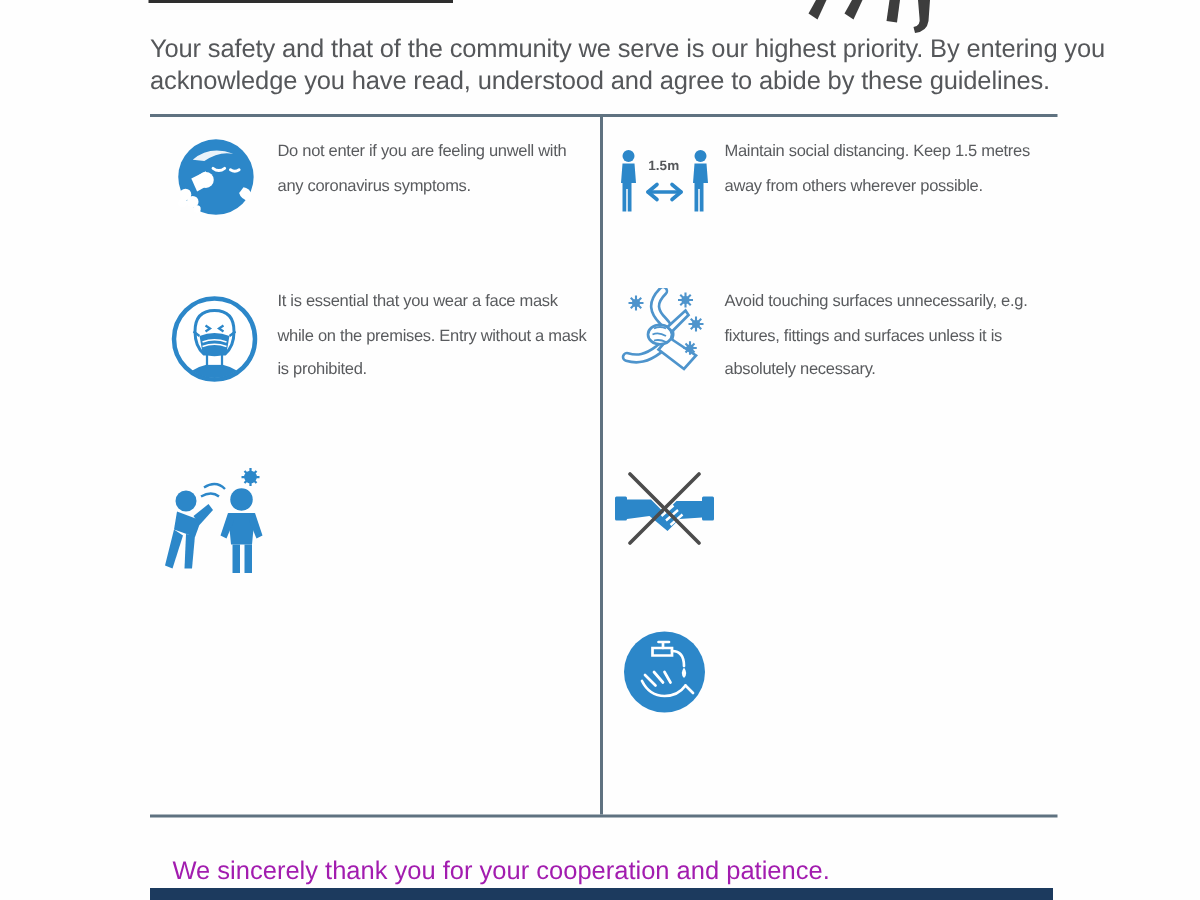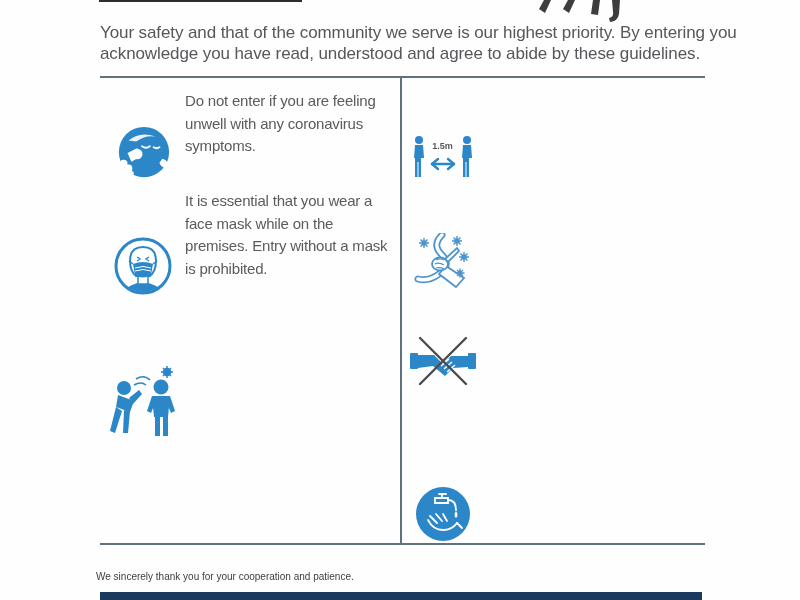--- a/index.html
+++ b/index.html
@@ -2,32 +2,32 @@
 <html><head>
 <meta charset="utf-8">
 <style>
   html,body{margin:0;padding:0;background:#ffffff;}
   .page{position:relative;width:800px;height:600px;background:#fefefe;overflow:hidden;
         font-family:"Liberation Sans","DejaVu Sans",sans-serif;color:#58595b;}
   .top-edge{position:absolute;left:99px;top:0;width:203px;height:2px;background:#2e2e2e;}
   .logo-frag{position:absolute;left:538px;top:0;}
   .intro{position:absolute;left:100px;top:22px;width:640px;font-size:17px;line-height:21px;
          color:#55575a;letter-spacing:-0.1px;}
-  .outro{position:absolute;left:96px;top:571px;width:600px;font-size:10px;color:#404040;}
+  .outro{position:absolute;left:115px;top:571px;width:600px;font-size:17px;color:#a21caf;}
 
   .gtable{position:absolute;left:100px;top:76px;width:605px;height:465px;
           border-top:2px solid #5f7280;border-bottom:2px solid #5f7280;display:flex;}
   .gcol{display:flex;flex-direction:column;}
   .gcol.left{width:300px;border-right:2px solid #5f7280;}
   .gcol.right{flex:1;}
   .grow{display:flex;}
   .h1{height:104px;} .h2{height:115px;} .h3{height:90px;} .h4{height:156px;}
-  .icon-box{width:85px;flex:0 0 85px;display:flex;justify-content:center;align-items:flex-end;}
+  .icon-box{width:85px;flex:0 0 85px;display:flex;justify-content:center;align-items:flex-start;}
   .gcol.right .icon-box{width:81px;flex:0 0 81px;}
-  .gtext{flex:1;font-size:15px;line-height:22.5px;letter-spacing:-0.2px;color:#595b5e;
+  .gtext{flex:1;font-size:11px;line-height:22.5px;letter-spacing:-0.2px;color:#595b5e;
          padding-right:6px;}
   
   .l1 .icon-box{padding-top:12px;} .l1 .gtext{padding-top:12px;}
   .l2 .icon-box{padding-top:13px;} .l2 .gtext{padding-top:8px;}
   .l3 .icon-box{padding-top:9px;}  .l3 .gtext{padding-top:13px;}
   .l4 .icon-box{padding-top:14px;} .l4 .gtext{padding-top:9px;}
   .r1 .icon-box{padding-top:20px;} .r1 .gtext{padding-top:12px;}
   .r2 .icon-box{padding-top:10px;} .r2 .gtext{padding-top:8px;}
   .r3 .icon-box{padding-top:16px;} .r3 .gtext{padding-top:13px;}
   .r4 .icon-box{padding-top:32px;} .r4 .gtext{padding-top:9px;}
@@ -140,20 +140,21 @@
                 <polygon points="52,11 60,11 61,24 58,24 58,43 55.5,43 55.5,28 54.5,28 54.5,43 52,43 52,24 51,24"></polygon>
               </g>
               <g stroke="#2c87c9" stroke-width="2.4" fill="none" stroke-linecap="round">
                 <path d="M21 30 H43"></path>
                 <path d="M21 30 l6 -5 M21 30 l6 5 M43 30 l-6 -5 M43 30 l-6 5"></path>
               </g>
             </svg>
             <span class="dist-label">1.5m</span>
           </div>
         </div>
+        <div class="gtext">Maintain social distancing. Keep 1.5 metres away from others wherever possible.</div>
       </div>
 
       <div class="grow h2 r2">
         <div class="icon-box">
           <svg width="62" height="64" viewBox="0 0 62 64">
             <path d="M30 2 C22 10 24 16 30 22 C36 28 36 35 27 41 C19 47 13 48 6 46" stroke="#4e94cc" stroke-width="7" fill="none" stroke-linecap="round"></path>
             <path d="M30 2 C22 10 24 16 30 22 C36 28 36 35 27 41 C19 47 13 48 6 46" stroke="#ffffff" stroke-width="3.5" fill="none" stroke-linecap="round"></path>
             <g stroke="#4e94cc" stroke-width="1.8" fill="#ffffff">
               <path d="M34 33 L52 45 L44 54 L27 41 Z"></path>
               <ellipse cx="28" cy="31" rx="8" ry="6.5"></ellipse>
@@ -173,20 +174,21 @@
                   <circle r="2"></circle>
                   <path d="M0 -5 V5 M-5 0 H5 M-3.5 -3.5 L3.5 3.5 M3.5 -3.5 L-3.5 3.5"></path>
                 </g>
               <g transform="translate(48,40)">
                   <circle r="1.7"></circle>
                   <path d="M0 -4.5 V4.5 M-4.5 0 H4.5 M-3 -3 L3 3 M3 -3 L-3 3"></path>
                 </g>
             </g>
           </svg>
         </div>
+        <div class="gtext">Avoid touching surfaces unnecessarily, e.g. fixtures, fittings and surfaces unless it is absolutely necessary.</div>
       </div>
 
       <div class="grow h3 r3">
         <div class="icon-box">
           <svg width="68" height="52" viewBox="0 0 68 52">
             <rect x="1" y="18" width="8" height="16" rx="1" fill="#2c87c9"></rect>
             <rect x="59" y="18" width="8" height="16" rx="1" fill="#2c87c9"></rect>
             <path d="M9 20 L25 20 L34 29 L42 21 L59 21 L59 32 L44 33 L36 41 L24 31 L9 33 Z" fill="#2c87c9"></path>
             <path d="M32 31 l8 -7 M35 34 l8 -7 M38 37 l8 -7" stroke="#ffffff" stroke-width="1.6" fill="none"></path>
             <g stroke="#4c4c4c" stroke-width="2.4" stroke-linecap="round">

